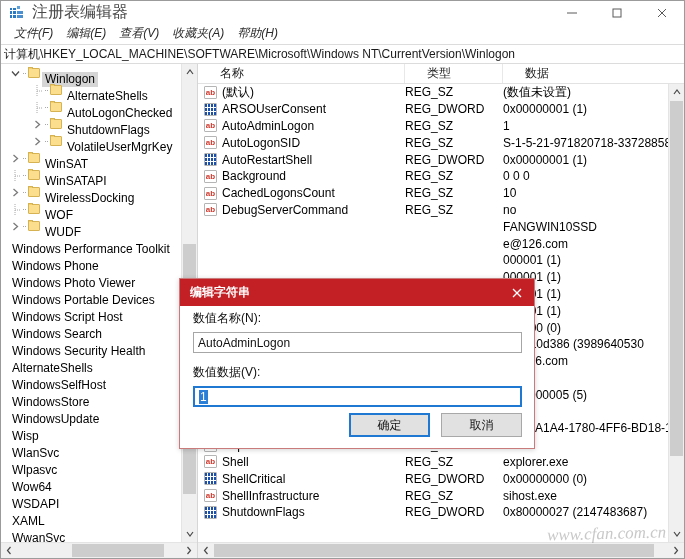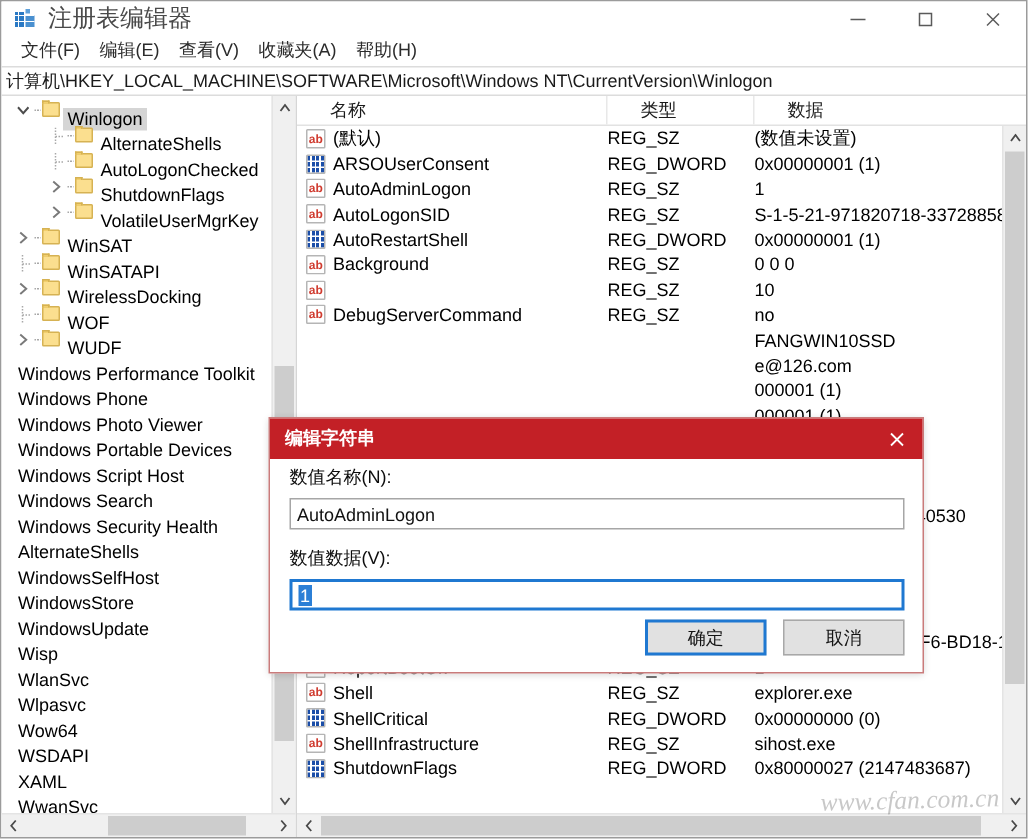--- a/index.html
+++ b/index.html
@@ -73,20 +73,21 @@
   
   #menubar {
     height: 20px;
     flex: 0 0 20px;
     display: flex;
     align-items: center;
     padding-left: 7px;
     background: #ffffff;
     font-size: 12px;
     color: #2b2b2b;
+    font-style: italic;
   }
   .menu-item {
     padding: 2px 7px 3px 6px;
     white-space: nowrap;
   }
   
   #addressbar {
     height: 18px;
     flex: 0 0 18px;
     border-top: 1px solid #dcdcdc;
@@ -311,21 +312,21 @@
     content: "";
     position: absolute;
     left: 0; right: 0; top: 7px;
     height: 1px;
     background: #ffffff;
   }
   
   #dialog {
     position: absolute;
     left: 178px; top: 214px;
-    width: 437px; height: 171px;
+    width: 356px; height: 171px;
     background: #ffffff;
     border: 1px solid #c97b7b;
     box-sizing: border-box;
     box-shadow: 0 1px 5px rgba(0,0,0,0.18);
     z-index: 50;
     display: flex;
     flex-direction: column;
   }
   #dlg-title {
     height: 27px;
@@ -733,20 +734,21 @@
               <div class="cell-name">
                 <span class="vicon sz"></span>
                 <span>Background</span>
               </div>
               <div class="cell-type">REG_SZ</div>
               <div class="cell-data">0 0 0</div>
             </div>
             <div class="list-row">
               <div class="cell-name">
                 <span class="vicon sz"></span>
+                <span>CachedLogonsCount</span>
               </div>
               <div class="cell-type">REG_SZ</div>
               <div class="cell-data">10</div>
             </div>
             <div class="list-row">
               <div class="cell-name">
                 <span class="vicon sz"></span>
                 <span>DebugServerCommand</span>
               </div>
               <div class="cell-type">REG_SZ</div>

